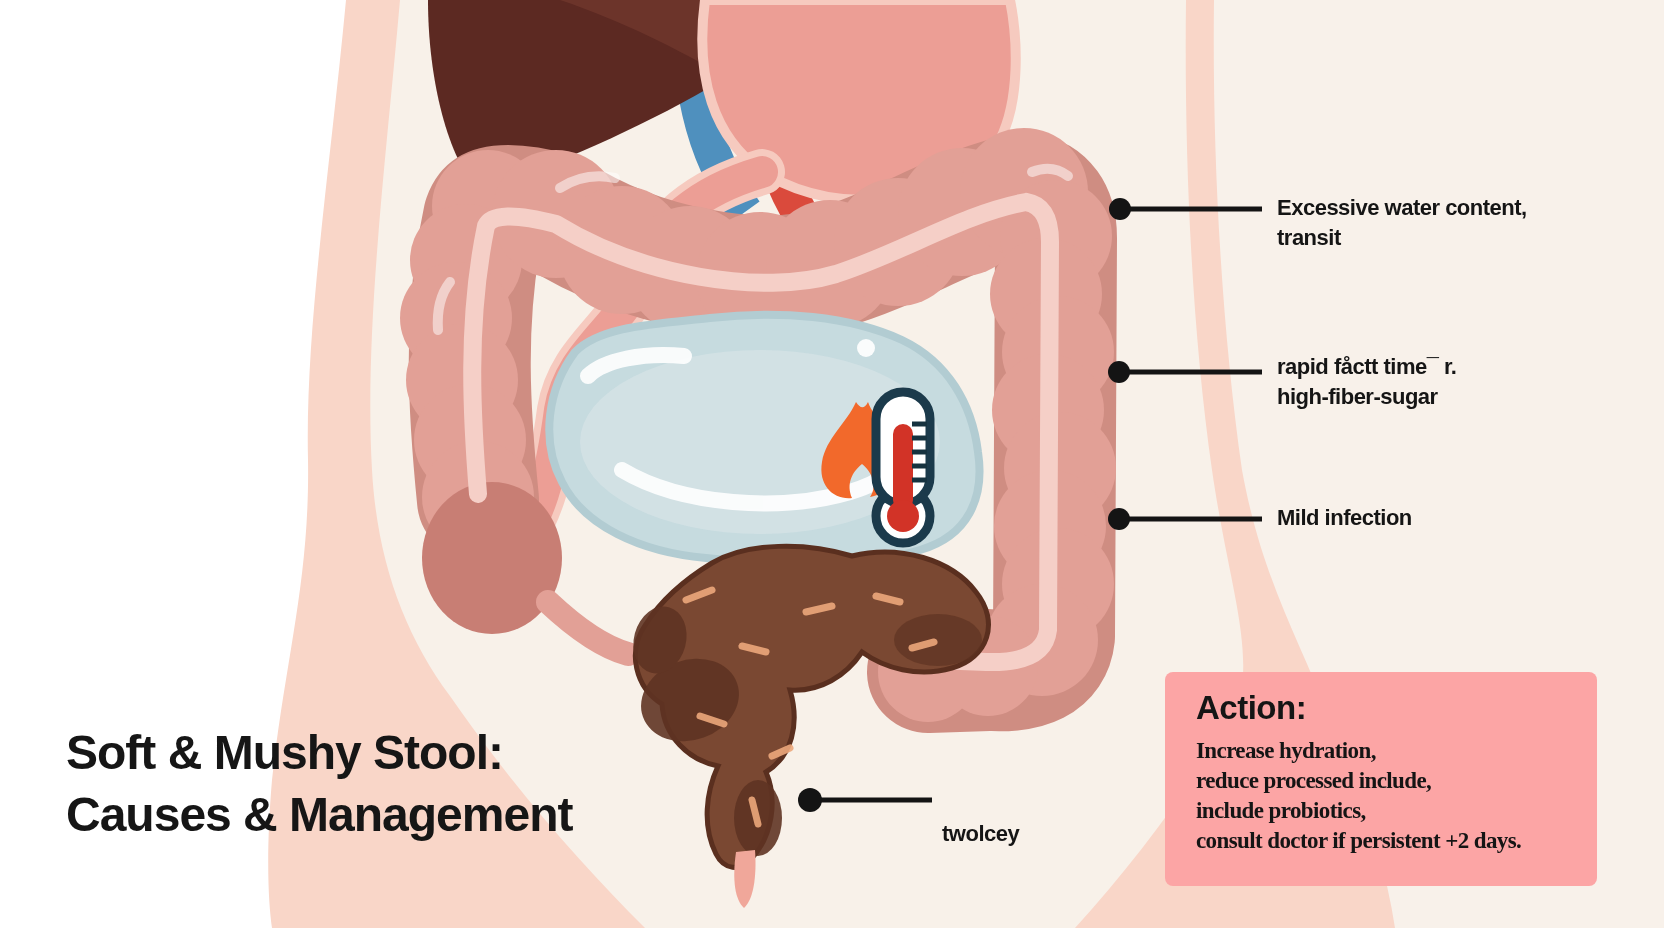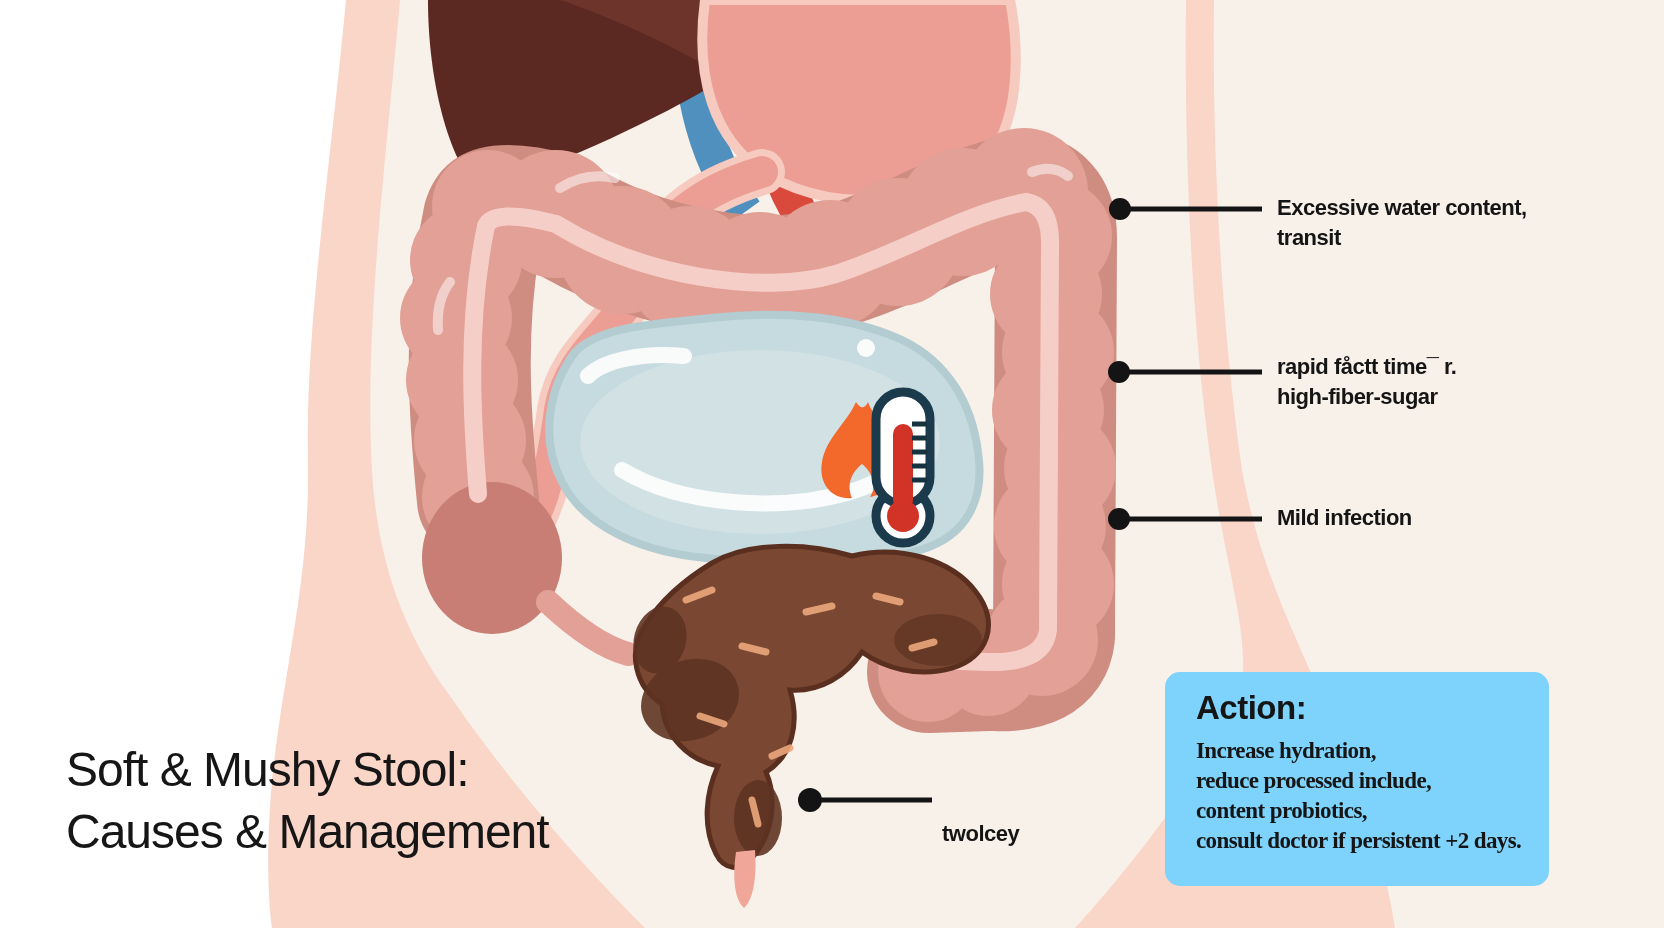--- a/index.html
+++ b/index.html
@@ -3,32 +3,32 @@
 <meta charset="utf-8">
 <style>
   html,body{margin:0;padding:0;background:#ffffff;}
   .canvas{
     position:relative;width:1664px;height:928px;overflow:hidden;
     font-family:"Liberation Sans", sans-serif;color:#151515;background:#ffffff;
   }
   .scene{position:absolute;left:0;top:0;width:1664px;height:928px;}
   .txt{position:absolute;white-space:nowrap;}
   .title{
-    left:66px;top:739px;font-size:48px;line-height:62px;font-weight:400;
+    left:66px;top:722px;font-size:48px;line-height:62px;font-weight:700;
     letter-spacing:-1px;color:#161616;z-index:5;
   }
   .callout-label{font-size:22px;line-height:30px;font-weight:700;letter-spacing:-0.5px;z-index:5;}
   .callout-label span{display:block;}
   .c1{left:1277px;top:193px;}
   .c2{left:1277px;top:352px;}
   .c3{left:1277px;top:503px;}
   .c4{left:942px;top:786px;font-weight:600;margin-top:33px;}
   .action-box{
-    position:absolute;left:1165px;top:672px;width:384px;height:214px;
-    background:#7dd3fc;border-radius:15px;z-index:4;box-sizing:border-box;
+    position:absolute;left:1165px;top:672px;width:432px;height:214px;
+    background:#fca5a5;border-radius:8px;z-index:4;box-sizing:border-box;
     padding:16px 0 0 31px;
   }
   .action-heading{font-size:33px;font-weight:700;letter-spacing:-0.5px;line-height:40px;}
   .action-lines{margin-top:8px;font-size:23px;font-weight:700;letter-spacing:-0.6px;line-height:30px;font-family:Liberation Serif, serif;}
   .action-lines div{white-space:nowrap;}
 </style>
 </head>
 <body>
 
 <div class="canvas">
@@ -178,18 +178,18 @@
   </div>
   <div class="txt callout-label c4">
     <span>twolcey</span>
   </div>
 
   <div class="action-box">
     <div class="action-heading">Action:</div>
     <div class="action-lines">
       <div>Increase hydration,</div>
       <div>reduce processed include,</div>
-      <div>content probiotics,</div>
+      <div>include probiotics,</div>
       <div>consult doctor if persistent +2 days.</div>
     </div>
   </div>
 
 </div>
 
 </body></html>

